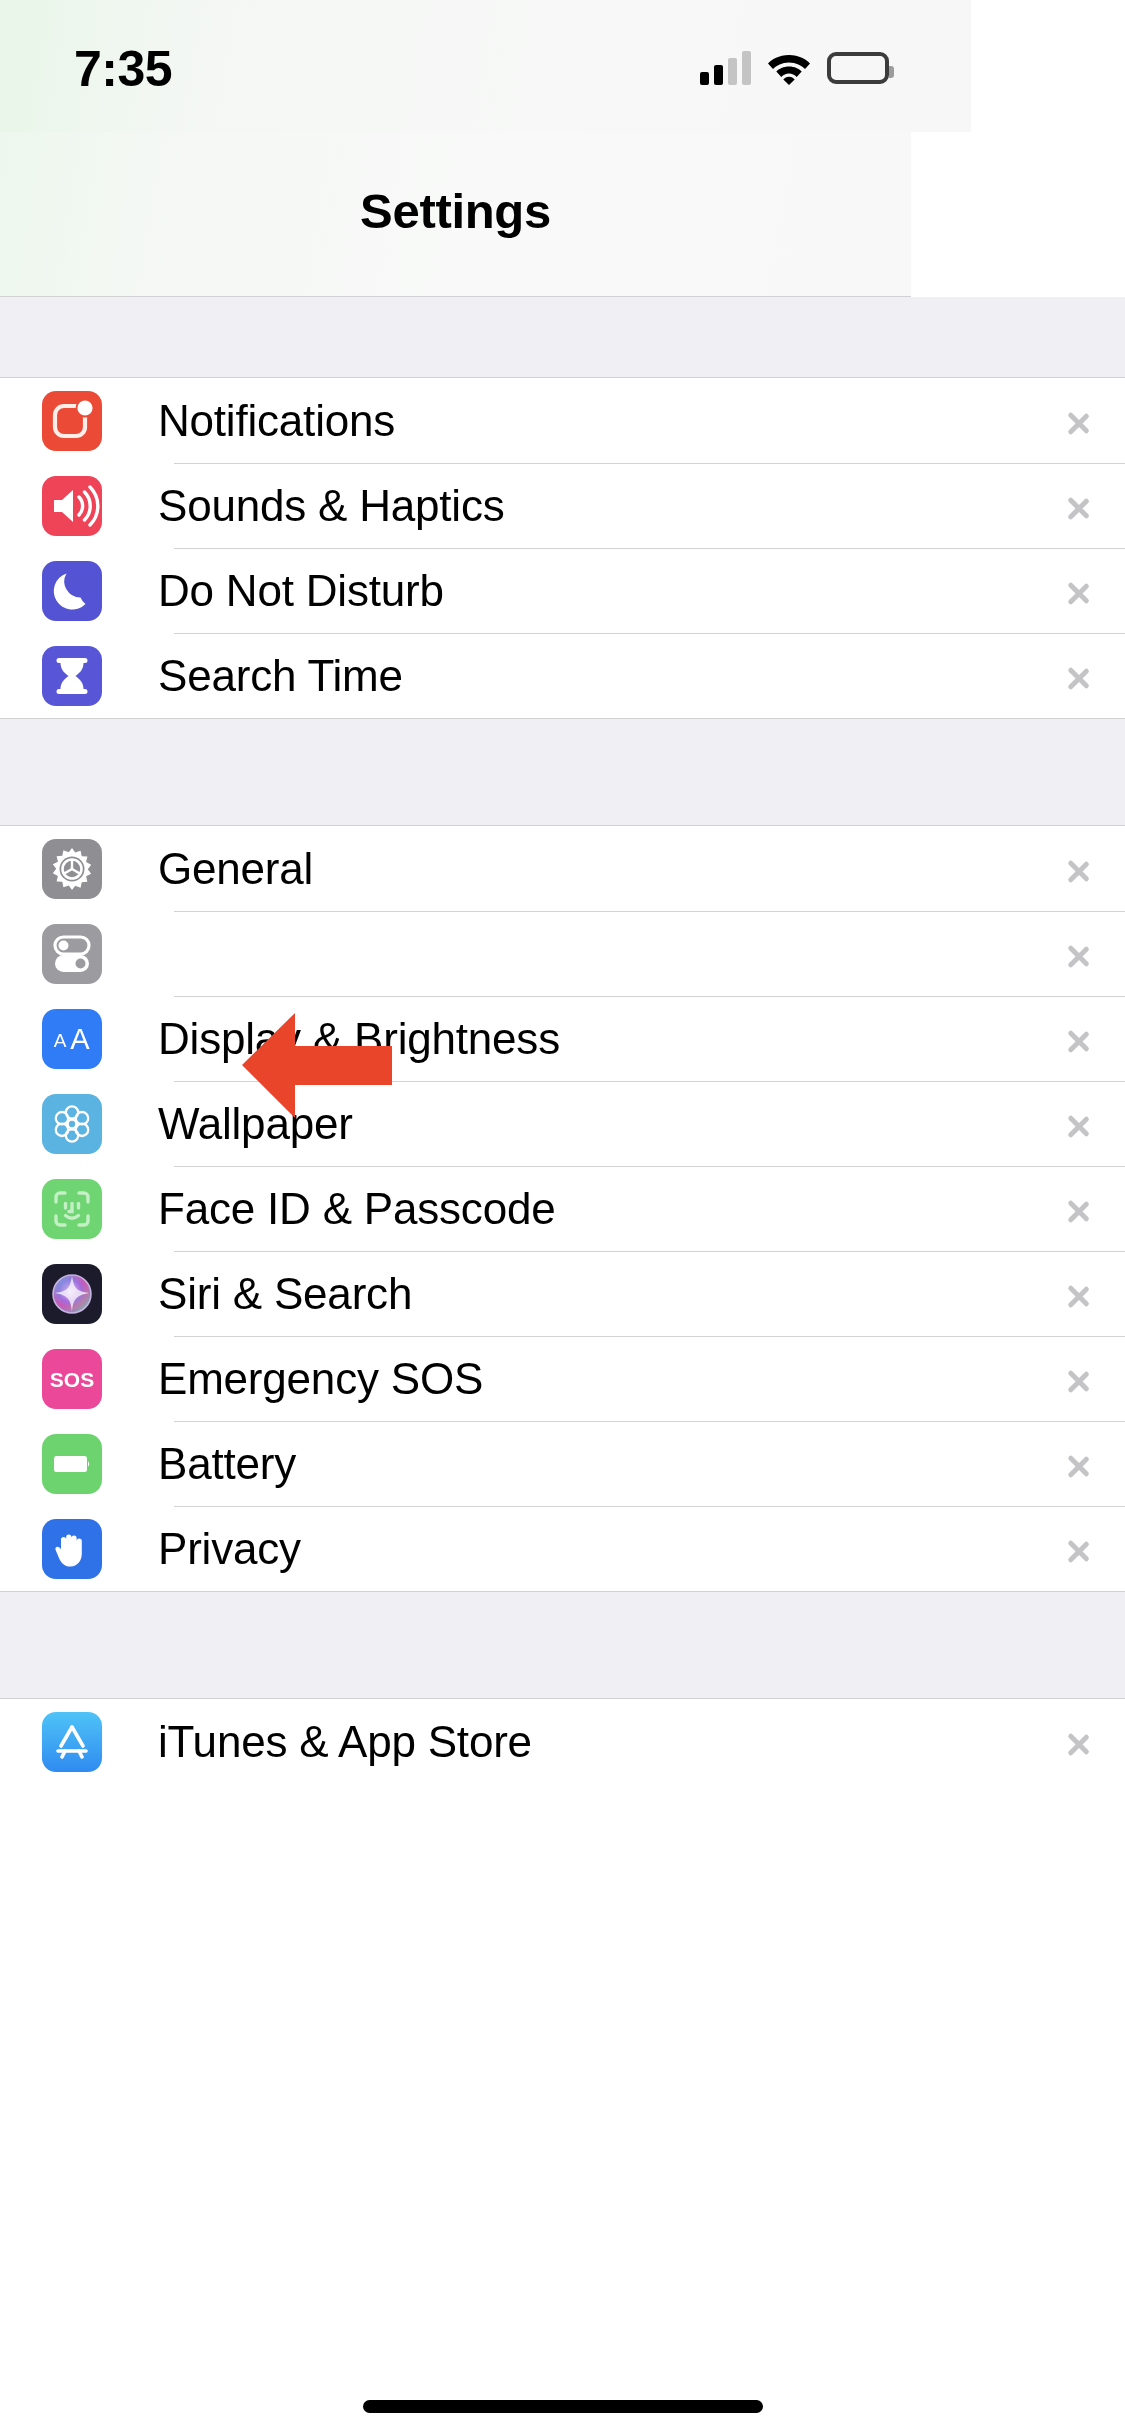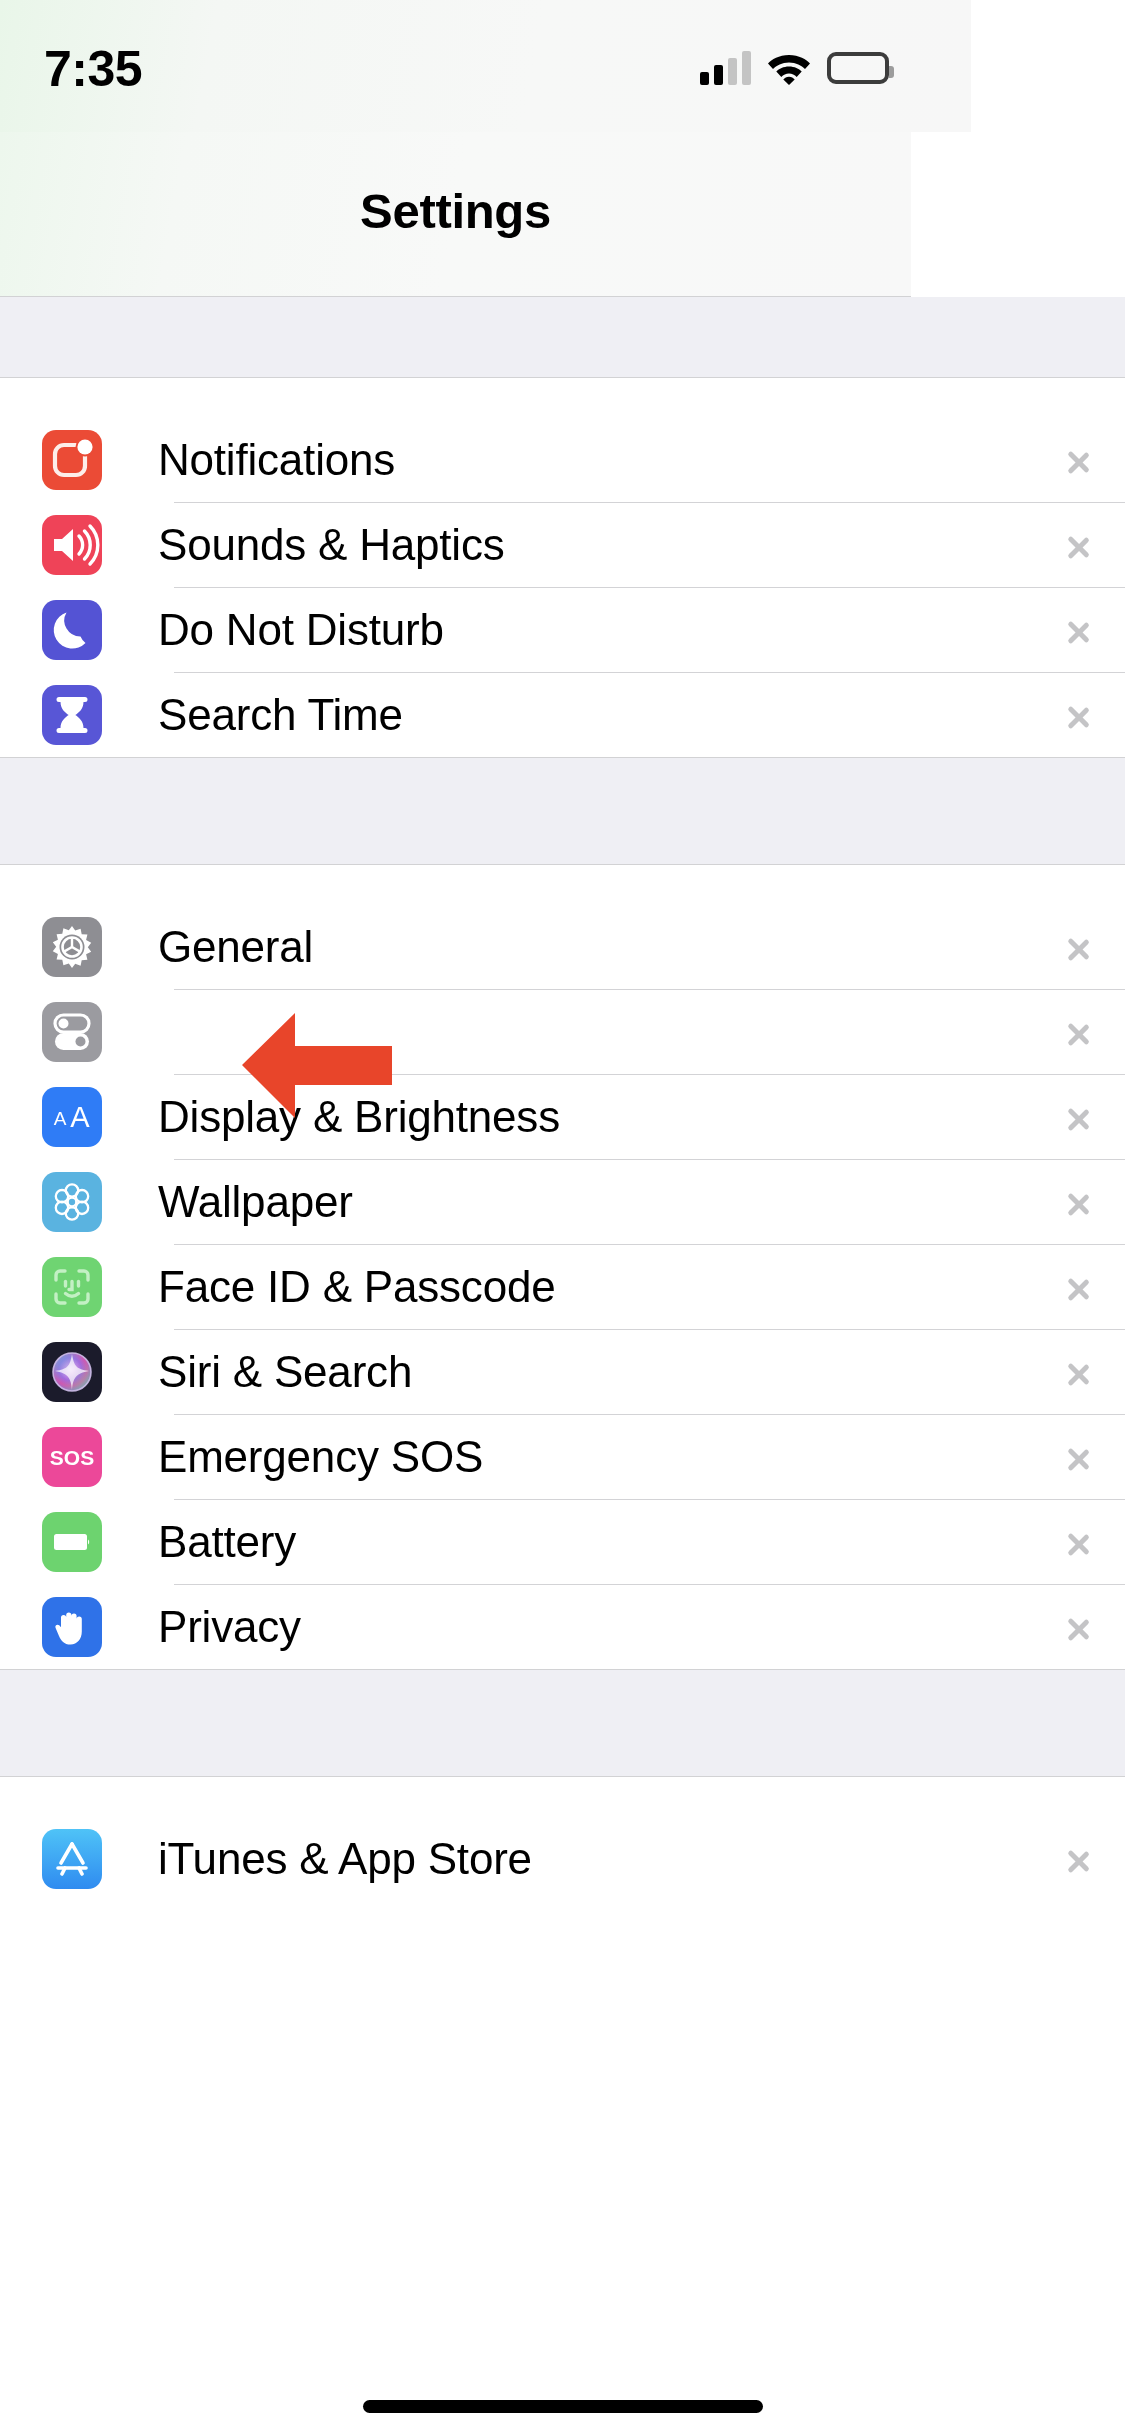--- a/index.html
+++ b/index.html
@@ -15,21 +15,21 @@
     width:1125px; height:2436px;
     background:#ffffff;
   }
 
   
   .status-bar {
     position:absolute; top:0; left:0;
     width:971px; height:132px;
     background:linear-gradient(100deg,#e9f6e9 0%,#f4f7f4 22%,#f7f8f7 55%,#f7f7f7 100%);
     display:flex; align-items:center;
-    padding:0 82px 0 44px;
+    padding:0 82px 0 74px;
   }
   .status-time {
     font-size:50px; font-weight:700; color:#000;
     letter-spacing:-0.5px; margin-top:6px;
   }
   .status-right {
     margin-left:auto; display:flex; align-items:center; gap:16px; margin-top:4px;
   }
   .sig-bars { display:flex; align-items:flex-end; gap:5px; height:34px; }
   .sig-bars i { display:block; width:9px; border-radius:2px; background:#000; }
@@ -67,21 +67,21 @@
 
   .gap {
     background:#efeff4;
     border-top:1px solid #d2d2d4;
     border-bottom:1px solid #d2d2d4;
   }
   .gap.g1 { height:81px; border-top:none; }
   .gap.g2 { height:108px; }
   .gap.g3 { height:108px; }
 
-  .group { background:#ffffff;margin-top:39px; }
+  .group { background:#ffffff; }
 
   .row {
     position:relative; height:85px;
     display:flex; align-items:center;
     padding-left:42px; padding-right:34px;
     background:#ffffff;
   }
   .row + .row::before {
     content:""; position:absolute; left:174px; right:0; top:0;
     height:1px; background:#d3d3d6;

